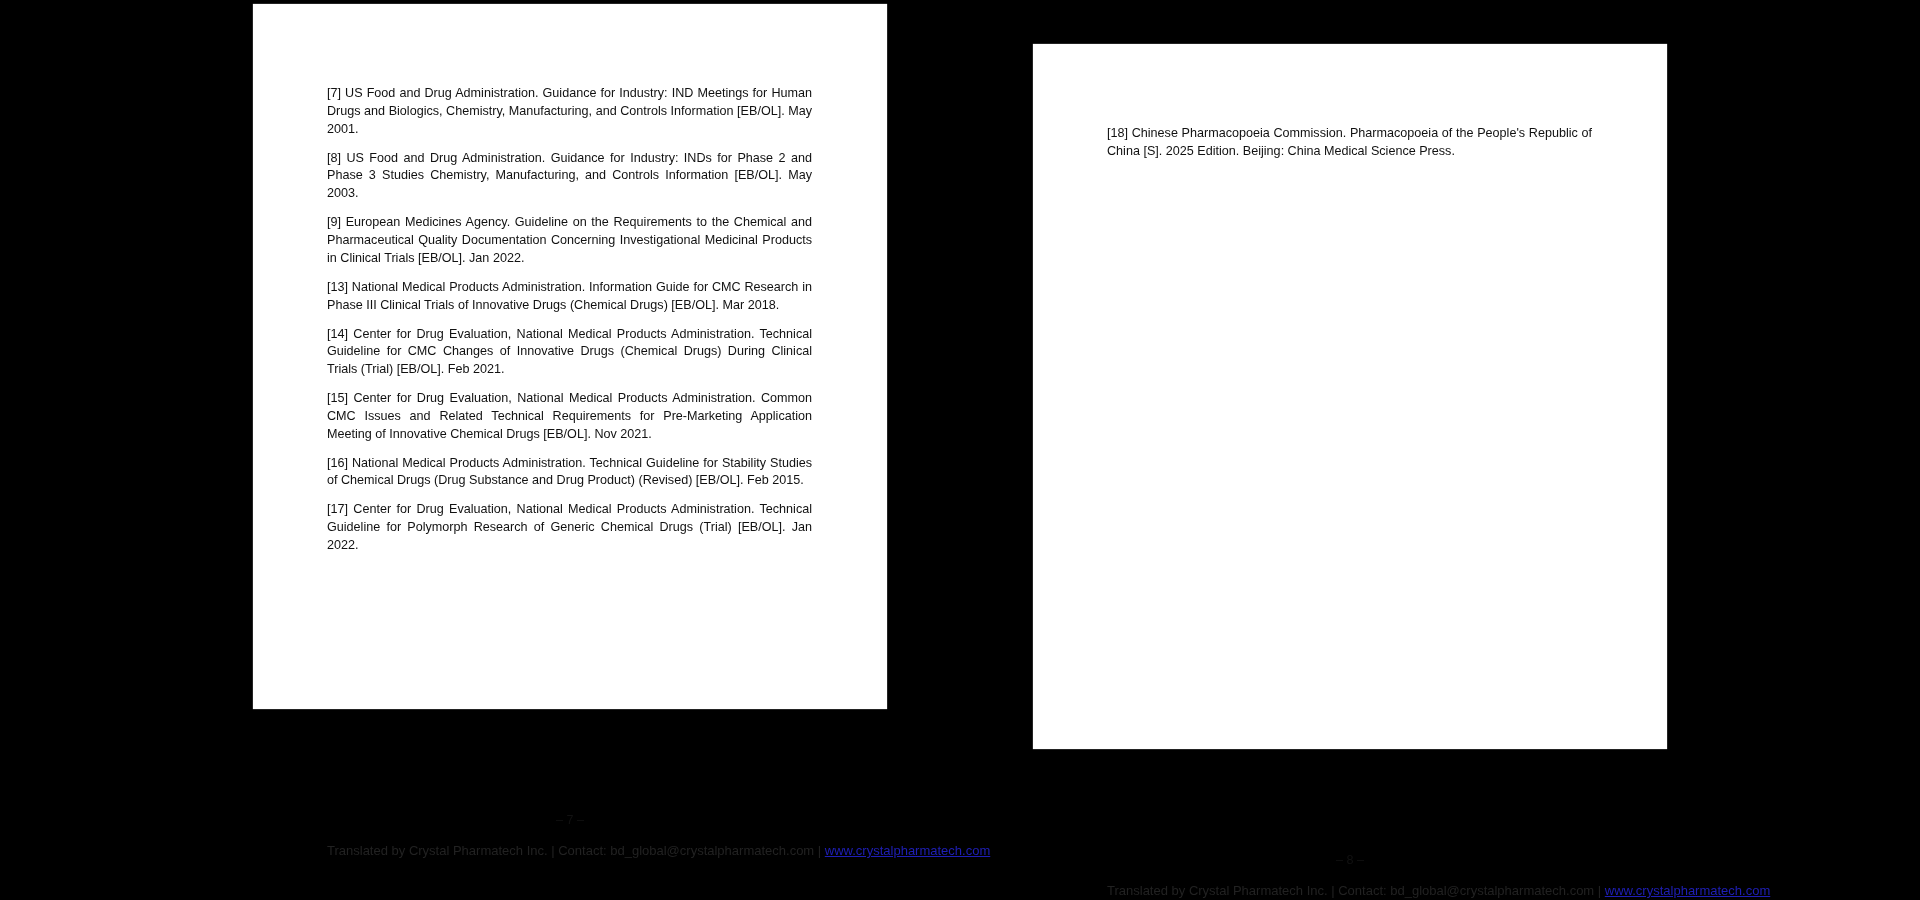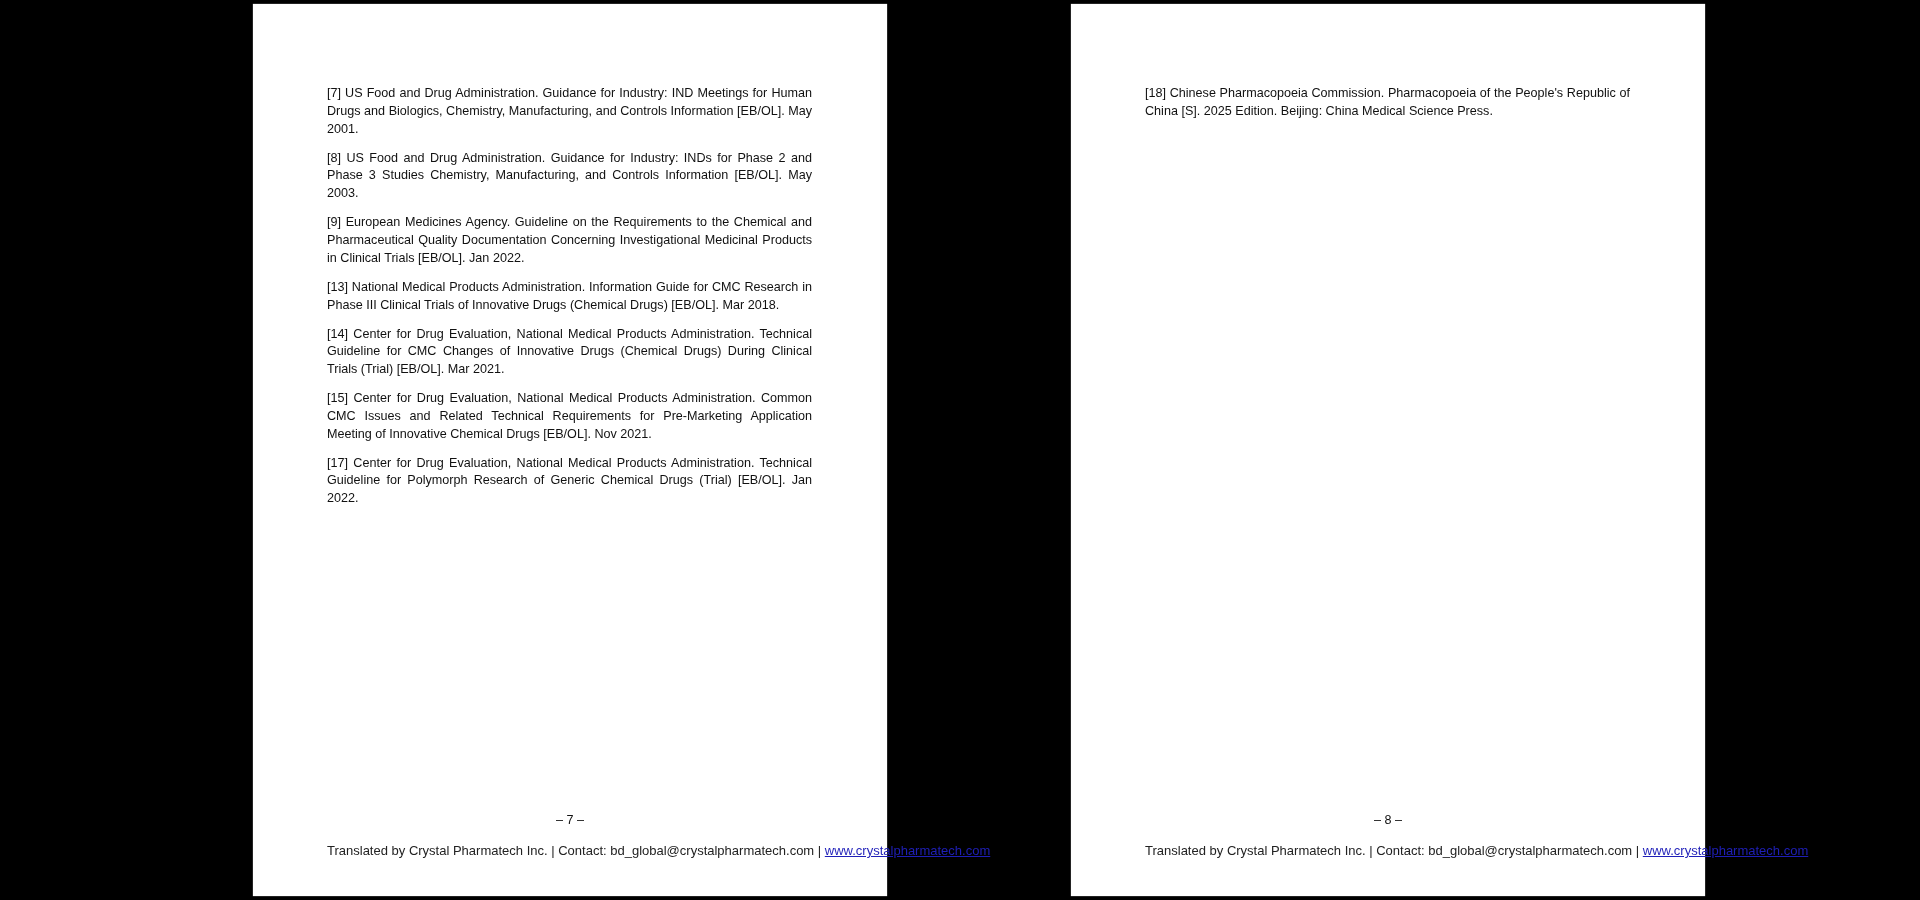--- a/index.html
+++ b/index.html
@@ -13,26 +13,26 @@
     .viewer {
       position: relative;
       width: 1920px;
       height: 900px;
       background: #000000;
     }
     .page {
       position: absolute;
       top: 4px;
       width: 634px;
-      height: 892px;
+      height: 705px;
       background: #ffffff;
       box-shadow: 0 0 1px #cfcfcf;
     }
     .page.left { left: 253px; }
-    .page.right { left: 1071px; }
+    .page.right { left: 1033px; margin-top: 40px; }
     .content {
       position: absolute;
       left: 74px;
       top: 81px;
       width: 485px;
       font-family: "Liberation Sans", sans-serif;
       font-size: 12.6px;
       line-height: 17.8px;
       color: #111111;
     }
@@ -70,22 +70,23 @@
 <body>
 
 <div class="viewer">
 
   <div class="page left">
     <div class="content">
       <p class="ref">[7] US Food and Drug Administration. Guidance for Industry: IND Meetings for Human Drugs and Biologics, Chemistry, Manufacturing, and Controls Information [EB/OL]. May 2001.</p>
       <p class="ref">[8] US Food and Drug Administration. Guidance for Industry: INDs for Phase 2 and Phase 3 Studies Chemistry, Manufacturing, and Controls Information [EB/OL]. May 2003.</p>
       <p class="ref">[9] European Medicines Agency. Guideline on the Requirements to the Chemical and Pharmaceutical Quality Documentation Concerning Investigational Medicinal Products in Clinical Trials [EB/OL]. Jan 2022.</p>
       <p class="ref">[13] National Medical Products Administration. Information Guide for CMC Research in Phase III Clinical Trials of Innovative Drugs (Chemical Drugs) [EB/OL]. Mar 2018.</p>
-      <p class="ref">[14] Center for Drug Evaluation, National Medical Products Administration. Technical Guideline for CMC Changes of Innovative Drugs (Chemical Drugs) During Clinical Trials (Trial) [EB/OL]. Mar 2021.</p>
+      <p class="ref">[14] Center for Drug Evaluation, National Medical Products Administration. Technical Guideline for CMC Changes of Innovative Drugs (Chemical Drugs) During Clinical Trials (Trial) [EB/OL]. Feb 2021.</p>
       <p class="ref">[15] Center for Drug Evaluation, National Medical Products Administration. Common CMC Issues and Related Technical Requirements for Pre-Marketing Application Meeting of Innovative Chemical Drugs [EB/OL]. Nov 2021.</p>
+      <p class="ref">[16] National Medical Products Administration. Technical Guideline for Stability Studies of Chemical Drugs (Drug Substance and Drug Product) (Revised) [EB/OL]. Feb 2015.</p>
       <p class="ref">[17] Center for Drug Evaluation, National Medical Products Administration. Technical Guideline for Polymorph Research of Generic Chemical Drugs (Trial) [EB/OL]. Jan 2022.</p>
     </div>
     <div class="page-number">– 7 –</div>
     <div class="footer">
       <span>Translated by Crystal Pharmatech Inc. | Contact: bd_global@crystalpharmatech.com | </span><a>www.crystalpharmatech.com</a>
     </div>
   </div>
 
   <div class="page right">
     <div class="content">

